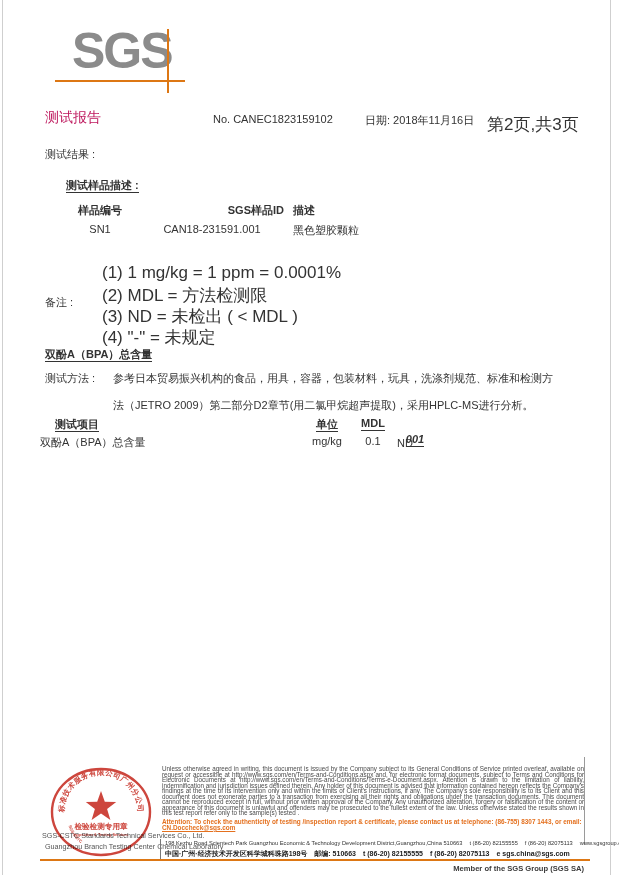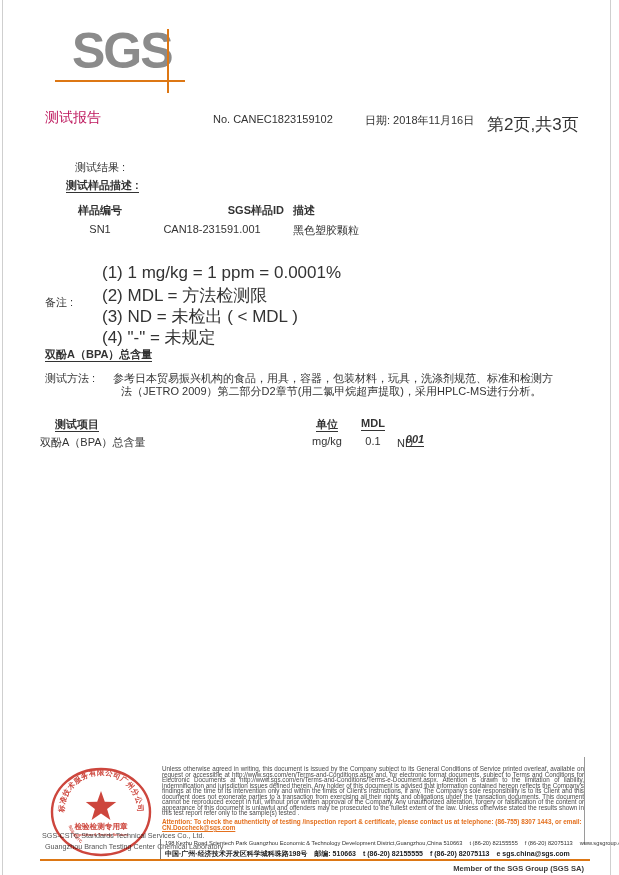--- a/index.html
+++ b/index.html
@@ -20,39 +20,39 @@
   
   .report-title{position:absolute;left:45px;top:109px;font-size:14px;font-weight:400;color:#be185d;}
   .report-no{position:absolute;left:213px;top:113px;font-size:11px;color:#333;}
   .report-date{position:absolute;left:365px;top:113px;font-size:11px;color:#333;}
   .page-info{position:absolute;left:487px;top:113px;font-size:17px;color:#333;}
 
   .label{font-size:11px;color:#333;}
   .bold{font-weight:700;}
   .ul{border-bottom:1px solid #333;padding-bottom:1px;}
 
-  .results-label{position:absolute;left:45px;top:160px;margin-left:30px;}
+  .results-label{position:absolute;left:45px;top:147px;}
   .sample-desc-heading{position:absolute;left:45px;top:178px;margin-left:21px;}
 
   
   .st-h1{position:absolute;left:60px;top:203px;width:80px;text-align:center;}
   .st-h2{position:absolute;left:164px;top:203px;width:120px;text-align:right;}
   .st-h3{position:absolute;left:293px;top:203px;}
   .st-c1{position:absolute;left:60px;top:223px;width:80px;text-align:center;}
   .st-c2{position:absolute;left:152px;top:223px;width:120px;text-align:center;}
   .st-c3{position:absolute;left:293px;top:223px;}
 
   .notes-label{position:absolute;left:45px;top:247px;margin-top:48px;}
   .note{position:absolute;left:102px;font-size:17px;color:#333;}
   .note.n1{top:263px;} .note.n2{top:284px;} .note.n3{top:305px;} .note.n4{top:326px;}
 
   .bpa-heading{position:absolute;left:45px;top:347px;}
   .method-label{position:absolute;left:45px;top:371px;}
   .method-line{position:absolute;left:113px;font-size:11px;color:#333;}
-  .method-line.l1{top:371px;} .method-line.l2{top:384px;margin-left:8px;}
+  .method-line.l1{top:371px;} .method-line.l2{top:398px;}
 
   
   .rt-h-item{position:absolute;left:55px;top:417px;}
   .rt-h-unit{position:absolute;left:307px;top:417px;width:40px;text-align:center;}
   .rt-h-mdl{position:absolute;left:355px;top:417px;width:36px;text-align:center;}
   .rt-h-001{position:absolute;left:397px;top:417px;width:36px;text-align:center;font-style:italic;margin-top:16px;}
   .rt-c-item{position:absolute;left:40px;top:435px;}
   .rt-c-unit{position:absolute;left:307px;top:435px;width:40px;text-align:center;}
   .rt-c-mdl{position:absolute;left:355px;top:435px;width:36px;text-align:center;}
   .rt-c-001{position:absolute;left:397px;top:437px;width:36px;text-align:left;}

